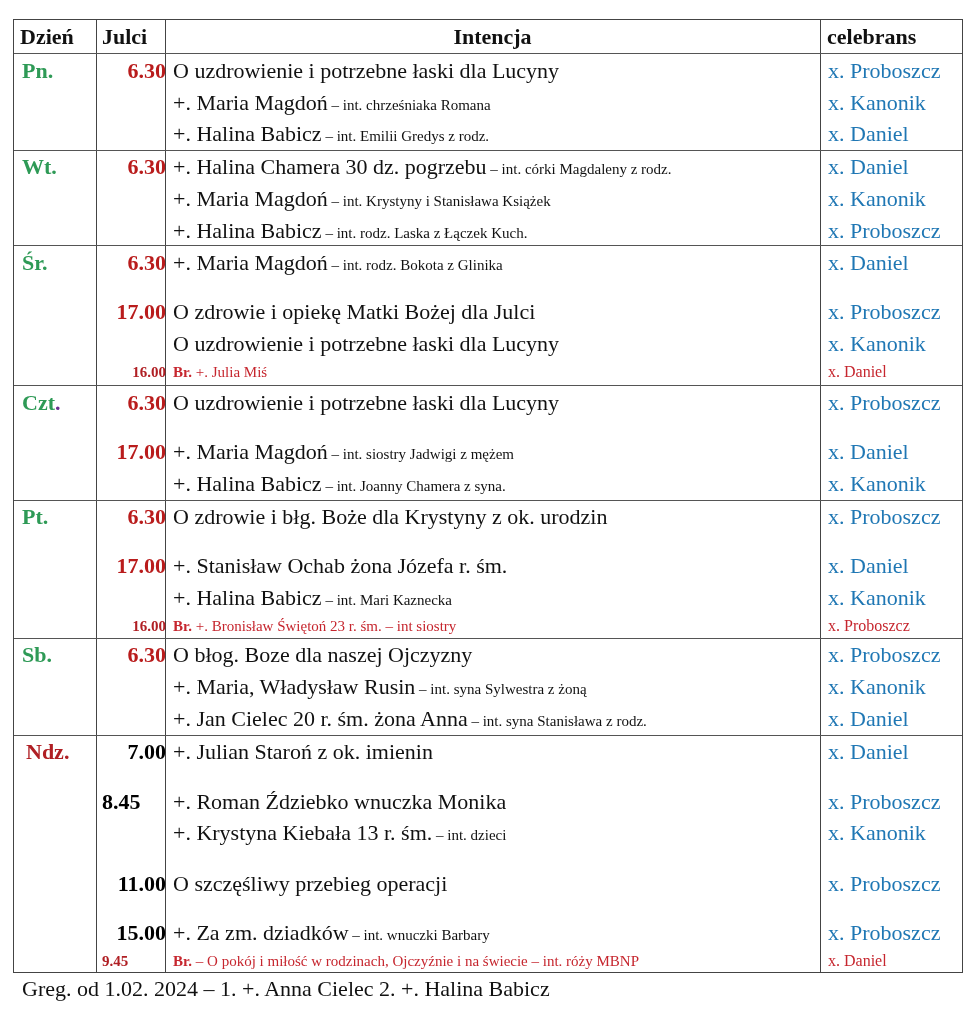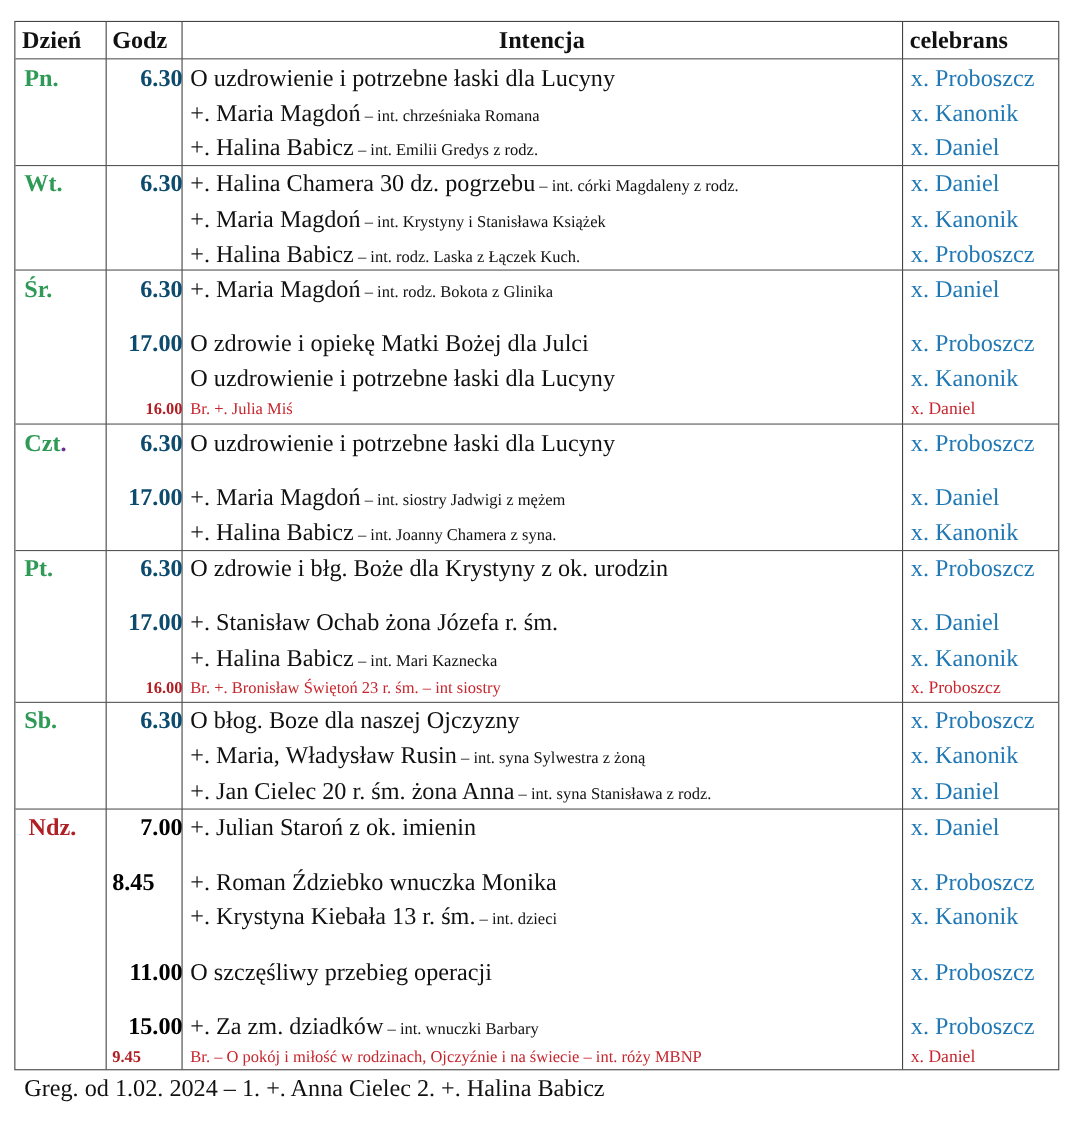--- a/index.html
+++ b/index.html
@@ -4,43 +4,43 @@
 <style>
   html, body { margin:0; padding:0; background:#ffffff; }
   body { width:978px; height:1024px; position:relative; overflow:hidden; font-family:"Liberation Serif", serif; color:#111; }
   .tbl { position:absolute; left:13px; top:19px; width:950px; height:954px; border:1.5px solid #444; box-sizing:border-box; }
   .vline { position:absolute; top:0; bottom:0; width:0; border-left:1.5px solid #444; }
   .hline { position:absolute; left:0; right:0; height:0; border-top:1.5px solid #555; }
   .hdr { position:absolute; top:0; height:34px; line-height:34px; font-weight:bold; font-size:22px; color:#111; }
   .day { position:absolute; left:8px; font-weight:bold; font-size:22px; color:#2e9a56; }
   .day.sun { color:#b01f24; left:12px; }
   .dot { color:#6a2f8f; }
-  .time { position:absolute; right:0; width:78px; text-align:right; font-weight:bold; font-size:22px; color:#0c4a6e; }
+  .time { position:absolute; right:0; width:78px; text-align:right; font-weight:bold; font-size:22px; color:#b91c1c; }
   .time.sun { color:#000000; }
   .time.small { font-size:15px; color:#b01f24; }
   .tcell { position:absolute; left:83px; width:69px; }
   .int { position:absolute; left:159px; font-size:22px; color:#111; white-space:nowrap; }
   .int .note { font-size:15px; }
   .int.red { color:#c6262e; font-size:15px; }
-  .int.red b { font-weight:normal; }
+  .int.red b { font-weight:bold; }
   .cel { position:absolute; left:814px; font-size:22px; color:#1f77b4; white-space:nowrap; }
   .cel.red { color:#c6262e; font-size:16px; }
   .footer { position:absolute; left:22px; top:976px; font-weight:normal; font-size:22px; color:#111; white-space:nowrap; }
 </style>
 </head>
 <body>
 
 <div class="tbl">
 
   <div class="vline" style="left:82px"></div>
   <div class="vline" style="left:151px"></div>
   <div class="vline" style="left:806px"></div>
 
   <div class="hdr" style="left:6px">Dzień</div>
-  <div class="hdr" style="left:88px">Godz</div>
+  <div class="hdr" style="left:88px">Julci</div>
   <div class="hdr" style="left:151px;width:655px;text-align:center">Intencja</div>
   <div class="hdr" style="left:813px">celebrans</div>
 
   <div class="hline" style="top:33px"></div>
   <div class="hline" style="top:130px"></div>
   <div class="hline" style="top:225px"></div>
   <div class="hline" style="top:365px"></div>
   <div class="hline" style="top:480px"></div>
   <div class="hline" style="top:618px"></div>
   <div class="hline" style="top:715px"></div>

